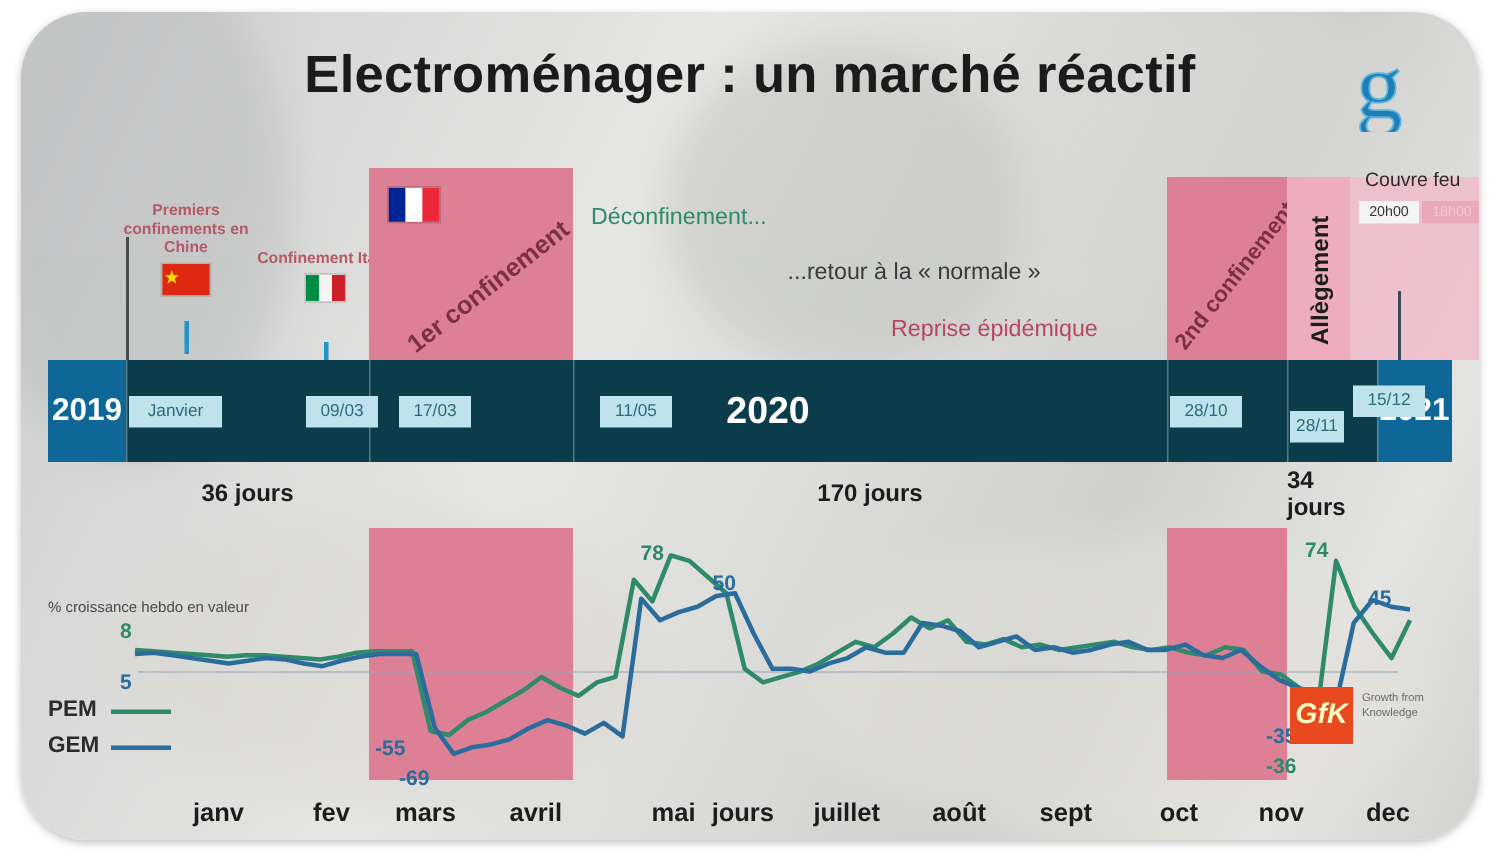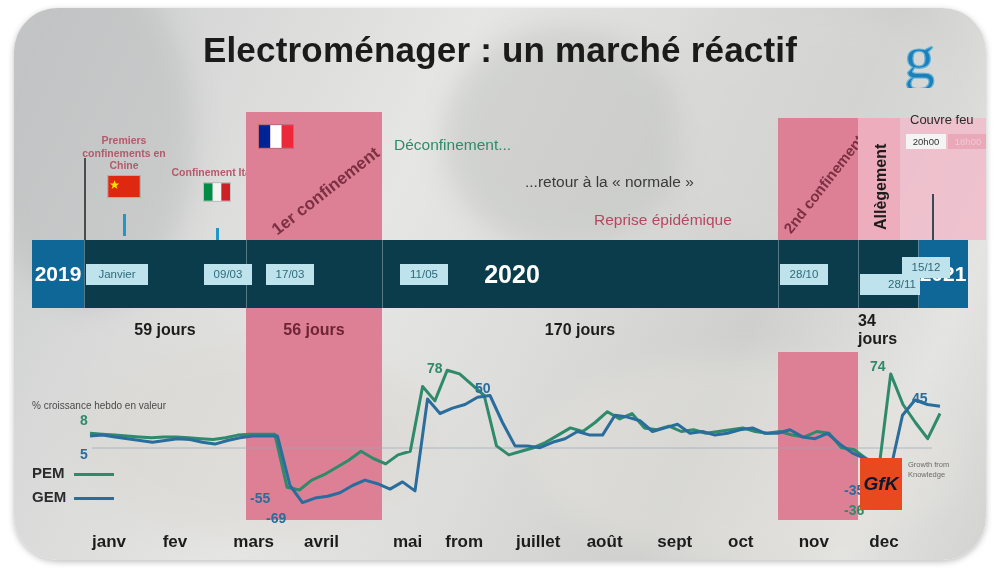--- a/index.html
+++ b/index.html
@@ -78,26 +78,26 @@
   #plotsvg{position:absolute;left:0;top:0;}
   .axiscap{position:absolute;font-size:10px;color:#4a4a4a;}
   .dlabel{position:absolute;font-size:14px;font-weight:bold;white-space:nowrap;}
   .dlabel.g{color:#2f8a6b;}
   .dlabel.b{color:#2a6d9c;}
   .legend{position:absolute;font-size:15px;font-weight:bold;color:#2b2b2b;}
   .legline{position:absolute;height:3px;}
 
   
   #months{position:absolute;left:18px;top:524px;width:936px;height:30px;}
-  .mon{position:absolute;top:0;font-size:17px;font-weight:bold;color:#1c1c1c;text-align:left;}
+  .mon{position:absolute;top:0;font-size:17px;font-weight:bold;color:#1c1c1c;text-align:right;}
 
   
   #gfk{position:absolute;right:30px;bottom:58px;width:96px;height:44px;}
-  .gfkmark{position:absolute;left:0;top:0;width:42px;height:52px;background:#e8491f;
-           color:#0f172a;font-size:19px;font-weight:bold;font-style:italic;
+  .gfkmark{position:absolute;left:0;top:0;width:42px;height:38px;background:#e8491f;
+           color:#fef9c3;font-size:19px;font-weight:bold;font-style:italic;
            display:flex;align-items:center;justify-content:center;}
   .gfktag{position:absolute;left:48px;top:2px;font-size:7.5px;line-height:9.5px;color:#6b6b6b;}
 </style>
 </head>
 <body>
 
 <div id="stage">
   <div id="card">
 
     <div class="bgblob" style="left:-30px;top:-40px;width:210px;height:340px;background:#b9babb;"></div>
@@ -174,27 +174,26 @@
       <div class="tldiv" style="left:350px;"></div>
       <div class="tldiv" style="left:746px;"></div>
       <div class="tldiv" style="left:826px;"></div>
       <div class="tldiv" style="left:886px;"></div>
 
       <div class="datechip" style="left:54px;top:24px;width:62px;">Janvier</div>
       <div class="datechip" style="left:172px;top:24px;width:48px;">09/03</div>
       <div class="datechip" style="left:234px;top:24px;width:48px;">17/03</div>
       <div class="datechip" style="left:368px;top:24px;width:48px;">11/05</div>
       <div class="datechip" style="left:748px;top:24px;width:48px;">28/10</div>
-      <div class="datechip" style="left:828px;top:34px;width:36px;padding-left:24px;">28/11</div>
+      <div class="datechip" style="left:828px;top:34px;width:36px;">28/11</div>
       <div class="datechip" style="left:870px;top:4px;width:48px;margin-top:13px;">15/12</div>
     </div>
 
     <div id="durrow">
-      <div class="durcell" style="left:52px;width:162px;">59 jours</div>
-      <div class="durcell pink" style="left:214px;width:136px;">56 jours</div>
+      <div class="durcell" style="left:52px;width:162px;">36 jours</div>
       <div class="durcell" style="left:350px;width:396px;">170 jours</div>
       <div class="durcell" style="left:826px;width:60px;">34 jours</div>
     </div>
 
     <div id="chart">
       <div class="chartpink" style="left:214px;width:136px;"></div>
       <div class="chartpink" style="left:746px;width:80px;"></div>
 
       <svg id="plotsvg" width="936" height="168" viewBox="0 0 936 168">
         <line x1="60" y1="96" x2="900" y2="96" stroke="#97a6b5" stroke-width="1" opacity=".7"></line>
@@ -220,21 +219,21 @@
       <div class="legend" style="left:0px;top:136px;">GEM</div>
       <div class="legline" style="left:42px;top:145px;width:40px;background:#2a6d9c;"></div>
     </div>
 
     <div id="months">
         <div class="mon" style="left: 60px; width: 70.6667px;">janv</div>
         <div class="mon" style="left: 130.667px; width: 70.6667px;">fev</div>
         <div class="mon" style="left: 201.333px; width: 70.6667px;">mars</div>
         <div class="mon" style="left: 272px; width: 70.6667px;">avril</div>
         <div class="mon" style="left: 361px; width: 70.6667px;">mai</div>
-        <div class="mon" style="left: 413.333px; width: 70.6667px;">from</div>
+        <div class="mon" style="left: 413.333px; width: 70.6667px;">jours</div>
         <div class="mon" style="left: 484px; width: 70.6667px;">juillet</div>
         <div class="mon" style="left: 554.667px; width: 70.6667px;">août</div>
         <div class="mon" style="left: 625.333px; width: 70.6667px;">sept</div>
         <div class="mon" style="left: 696px; width: 70.6667px;">oct</div>
         <div class="mon" style="left: 766.667px; width: 70.6667px;">nov</div>
         <div class="mon" style="left: 837.333px; width: 70.6667px;">dec</div>
       </div>
 
     <div id="gfk">
       <div class="gfkmark">GfK</div>

